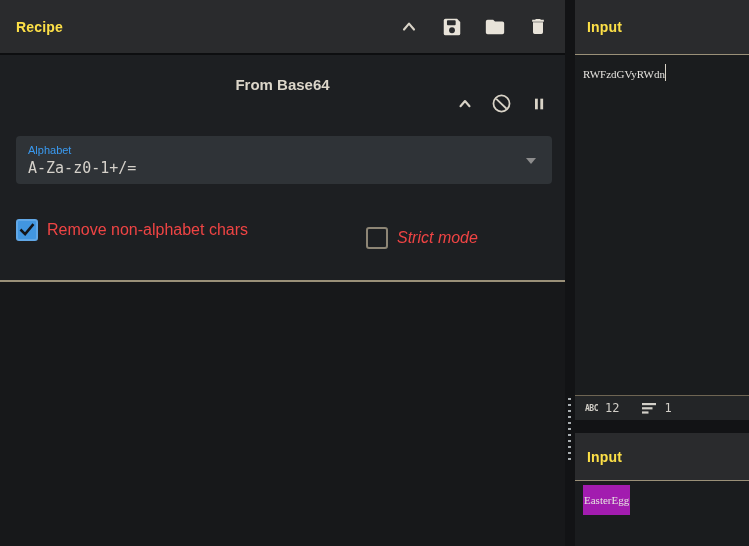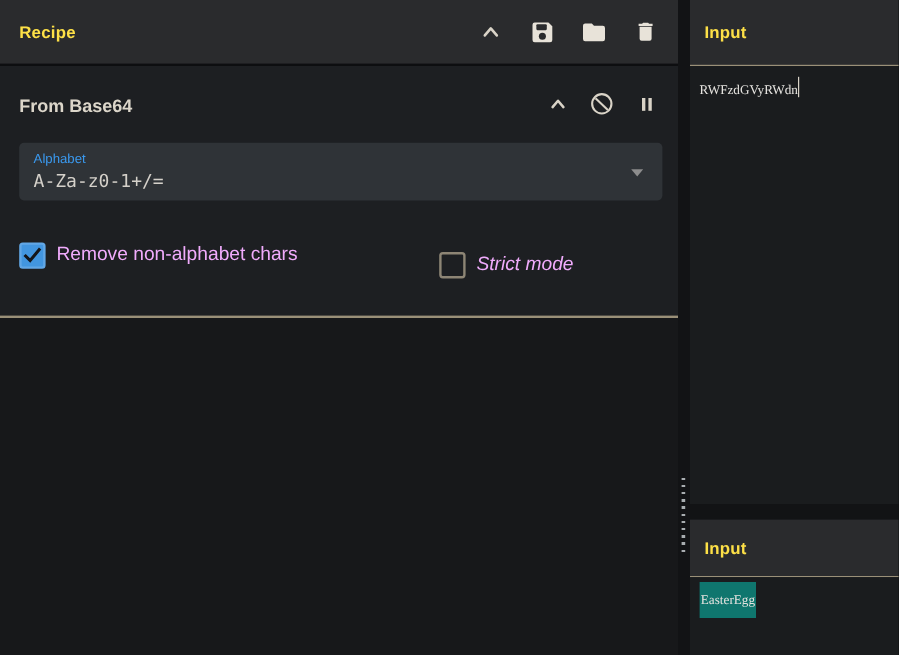--- a/index.html
+++ b/index.html
@@ -27,21 +27,21 @@
   .recipe-header { border-bottom:2px solid #0d0e10; }
   .io-header { border-bottom:1px solid #9a9078; padding:0 12px; }
 
   .header-icons { margin-left:auto; display:flex; align-items:center; gap:21px; }
   .hicon { width:22px; height:22px; display:inline-flex; align-items:center; justify-content:center; cursor:pointer; }
   .hicon svg { display:block; }
 
   
   .rec-list { flex:1; background:#17181a; overflow:hidden; }
   .operation { background:#1d1f22; border-bottom:2px solid #9a9078; padding:0 0 37px 0; }
-  .op-title-row { display:flex; align-items:flex-end; padding:21px 16px 0 16px; }
+  .op-title-row { display:flex; align-items:center; padding:21px 16px 0 16px;flex-direction:column; }
   .op-title { font-size:15px; font-weight:bold; color:#dcd6ca; }
   .op-icons { margin-left:auto; display:flex; align-items:center; gap:16px; }
   .op-icons .hicon { width:21px; height:21px; }
 
   .ingredient {
     margin:22px 13px 0 16px; height:48px; background:#2f3337; border-radius:4px;
     padding:6px 34px 6px 12px; position:relative; cursor:pointer;
   }
   .ingredient .ing-label { display:block; font-size:11px; color:#3a9af0; line-height:16px; }
   .ingredient .ing-value {
@@ -56,21 +56,21 @@
 
   .checkbox-row { position:relative; margin:35px 16px 0 16px; height:24px; }
   .cb-group { display:inline-flex; align-items:center; cursor:pointer; }
   .cb-group.strict { position:absolute; left:350px; top:8px;font-style:italic; }
   .cb {
     width:22px; height:22px; border-radius:3px; flex:none;
     display:inline-flex; align-items:center; justify-content:center;
   }
   .cb.checked { background:#4296e0; border:2px solid #61a7e6; }
   .cb.unchecked { background:transparent; border:2px solid #8d8575; }
-  .cb-label { margin-left:9px; font-size:16px; color:#f0abfc; }
+  .cb-label { margin-left:9px; font-size:16px; color:#ef4444; }
 
   
   .input-section { display:flex; flex-direction:column; height:420px; flex:none; }
   .textarea {
     flex:1; background:#1a1c1e; padding:9px 8px; overflow:hidden; cursor:text;
     font-family:Liberation Serif, serif; font-size:11px; color:#e6e4e0;
     line-height:20px; white-space:pre;
   }
   .cursor { display:inline-block; width:1.5px; height:17px; background:#d9d3c7; vertical-align:-3px; }
 
@@ -79,21 +79,21 @@
     display:flex; align-items:center; padding:0 10px; gap:7px;
     font-family:"DejaVu Sans Mono", monospace; font-size:12px; color:#d2cfc8;
   }
   .abc-icon { font-size:8px; font-weight:bold; letter-spacing:-0.5px; color:#d2cfc8; }
   .lines-icon { margin-left:16px; display:inline-flex; }
 
   .h-gap { height:13px; background:#121315; flex:none; }
 
   .output-section { display:flex; flex-direction:column; flex:1; }
   .output-header { height:48px; }
-  .selected { background:#0f766e; padding:9px 1px; }
+  .selected { background:#a21caf; padding:9px 1px; }
 </style>
 </head>
 <body>
 
 <div class="app">
 
   <section class="recipe-pane">
     <header class="pane-header recipe-header">
       <h2>Recipe</h2>
       <div class="header-icons">
@@ -175,20 +175,32 @@
     <div class="dots"></div>
   </div>
 
   <section class="io-pane">
 
     <div class="input-section">
       <header class="pane-header io-header">
         <h2>Input</h2>
       </header>
       <div class="textarea"><span>RWFzdGVyRWdn</span><span class="cursor"></span></div>
+      <div class="statusbar">
+        <span class="abc-icon">ABC</span>
+        <span>12</span>
+        <span class="lines-icon">
+          <svg width="15" height="11" viewBox="0 0 15 11">
+            <rect x="0" y="0" width="14" height="2.2" fill="#d2cfc8"></rect>
+            <rect x="0" y="4.2" width="10.5" height="2.2" fill="#d2cfc8"></rect>
+            <rect x="0" y="8.4" width="6.5" height="2.2" fill="#d2cfc8"></rect>
+          </svg>
+        </span>
+        <span>1</span>
+      </div>
     </div>
 
     <div class="h-gap"></div>
 
     <div class="output-section">
       <header class="pane-header io-header output-header">
         <h2>Input</h2>
       </header>
       <div class="textarea"><span class="selected">EasterEgg</span></div>
     </div>

